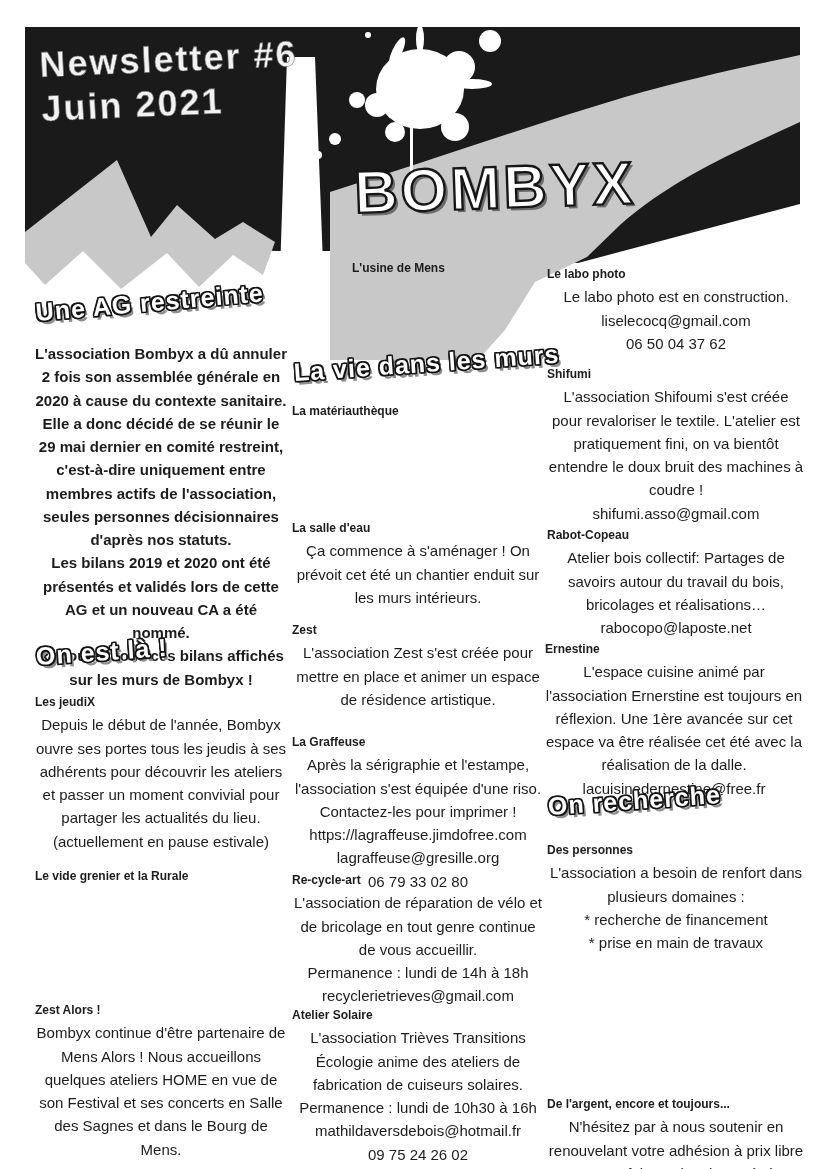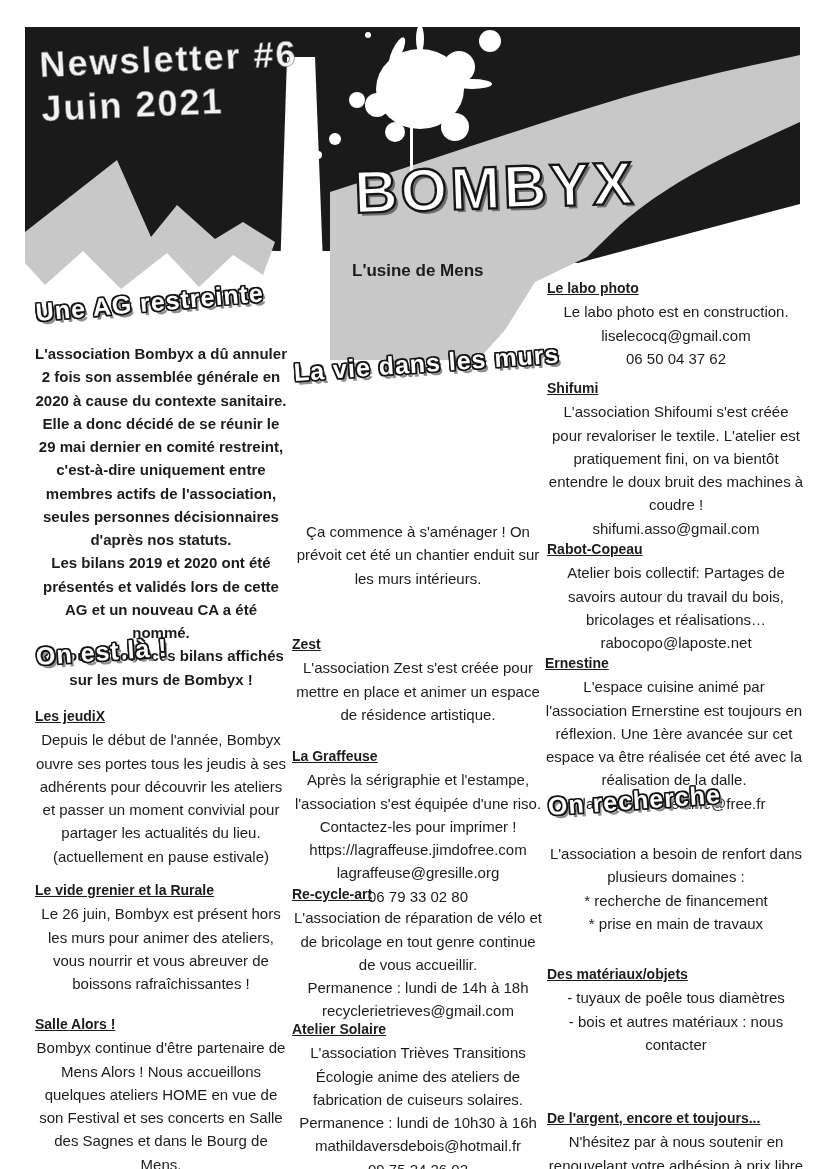--- a/index.html
+++ b/index.html
@@ -5,25 +5,25 @@
   html,body { margin:0; padding:0; background:#ffffff; }
   .page {
     position:relative; width:827px; height:1169px; background:#ffffff;
     overflow:hidden; font-family:"Liberation Sans", sans-serif; color:#1c1c1c;
   }
   .hdr-svg { position:absolute; left:25px; top:27px; width:775px; height:340px; }
 
   .contact {
     position:absolute; left:352px; top:261px; width:205px;
   }
-  .contact .org-name { font-size:17px; font-weight:bold; margin:0 0 4px 0; }
+  .contact .org-name { font-size:12px; font-weight:bold; margin:0 0 4px 0; }
   .contact .org-lines { font-size:15.3px; line-height:24px; margin:0; white-space:pre-line; }
 
   .sec { position:absolute; }
-  .sec h3 { font-size:14px; font-weight:bold; margin:12px 0 2px 0; line-height:1.45;text-decoration:underline; }
+  .sec h3 { font-size:12px; font-weight:bold; margin:0 0 2px 0; line-height:1.45; }
   .sec p  { font-size:15px; line-height:1.55; margin:0; white-space:pre-line;text-align:center; }
 
   .script-h {
     position:absolute; display:inline-block;
     font-weight:bold; font-size:25px; letter-spacing:1px; color:#ffffff;
     text-shadow:
       -1.5px -1.5px 0 #141414, 1.5px -1.5px 0 #141414,
       -1.5px  1.5px 0 #141414, 1.5px  1.5px 0 #141414,
       -1.5px  0 0 #141414, 1.5px 0 0 #141414,
       0 -1.5px 0 #141414, 0 1.5px 0 #141414,
@@ -90,32 +90,33 @@
 
   <div class="script-h rot-4" style="left:37px; top:642px;">On est là !</div>
 
   <div class="sec" style="left:35px; top:694px; width:252px;">
     <h3>Les jeudiX</h3>
     <p>Depuis le début de l'année, Bombyx ouvre ses portes tous les jeudis à ses adhérents pour découvrir les ateliers et passer un moment convivial pour partager les actualités du lieu.
 (actuellement en pause estivale)</p>
   </div>
   <div class="sec" style="left:35px; top:868px; width:252px;">
     <h3>Le vide grenier et la Rurale</h3>
-    <p>Le 26 juin, Bombyx est présent hors les murs pour animer des ateliers, vous nourrir et vous abreuver de boissons rafraîchissantes !</p>
   </div>
   <div class="sec" style="left:35px; top:1002px; width:252px;">
-    <h3>Salle Alors !</h3>
+    <h3>Zest Alors !</h3>
     <p>Bombyx continue d'être partenaire de Mens Alors ! Nous accueillons quelques ateliers HOME en vue de son Festival et ses concerts en Salle des Sagnes et dans le Bourg de Mens.</p>
   </div>
 
   <div class="script-h rot-4" style="left:295px; top:358px;">La vie dans les murs</div>
 
   <div class="sec" style="left:292px; top:403px; width:252px;">
+    <h3>La matériauthèque</h3>
   </div>
   <div class="sec" style="left:292px; top:520px; width:252px;">
+    <h3>La salle d'eau</h3>
     <p>Ça commence à s'aménager ! On prévoit cet été un chantier enduit sur les murs intérieurs.</p>
   </div>
   <div class="sec" style="left:292px; top:622px; width:252px;">
     <h3>Zest</h3>
     <p>L'association Zest s'est créée pour mettre en place et animer un espace de résidence artistique.</p>
   </div>
   <div class="sec" style="left:292px; top:734px; width:252px;">
     <h3>La Graffeuse</h3>
     <p>Après la sérigraphie et l'estampe, l'association s'est équipée d'une riso. Contactez-les pour imprimer !
 https://lagraffeuse.jimdofree.com
@@ -154,27 +155,23 @@
   </div>
   <div class="sec" style="left:545px; top:641px; width:258px;">
     <h3>Ernestine</h3>
     <p>L'espace cuisine animé par l'association Ernerstine est toujours en réflexion. Une 1ère avancée sur cet espace va être réalisée cet été avec la réalisation de la dalle.
 lacuisinedernestine@free.fr</p>
   </div>
 
   <div class="script-h rot-4" style="left:549px; top:792px;">On recherche</div>
 
   <div class="sec" style="left:547px; top:842px; width:258px;">
+    <h3>Des personnes</h3>
     <p>L'association a besoin de renfort dans plusieurs domaines :
 * recherche de financement
 * prise en main de travaux</p>
-  </div>
-  <div class="sec" style="left:547px; top:952px; width:258px;">
-    <h3>Des matériaux/objets</h3>
-    <p>- tuyaux de poêle tous diamètres
-- bois et autres matériaux : nous contacter</p>
   </div>
   <div class="sec" style="left:547px; top:1096px; width:258px;">
     <h3>De l'argent, encore et toujours...</h3>
     <p>N'hésitez par à nous soutenir en renouvelant votre adhésion à prix libre ou en nous faisant des dons généreux !</p>
   </div>
 
 </div>
 
 </body></html>

